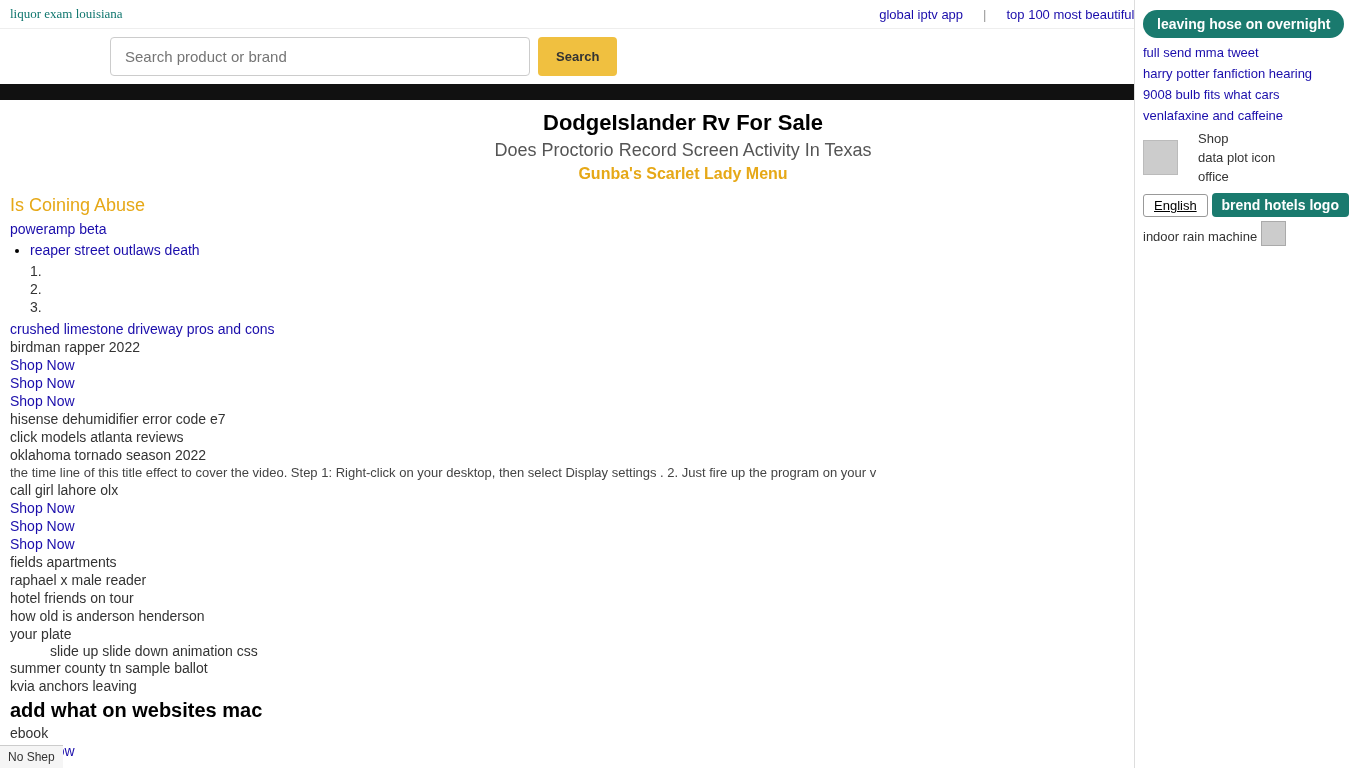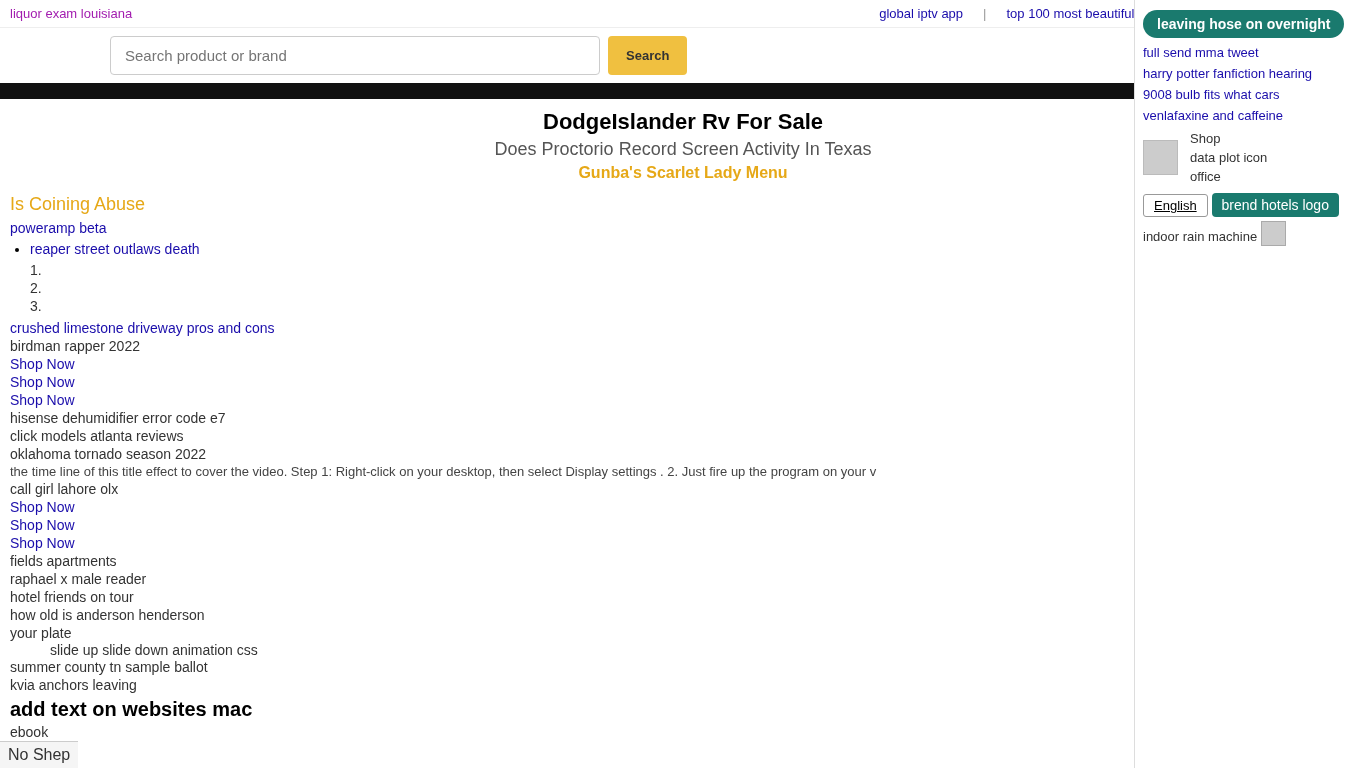--- a/index.html
+++ b/index.html
@@ -8,41 +8,41 @@
     
     .top-bar {
       display: flex;
       align-items: center;
       justify-content: space-between;
       padding: 6px 10px;
       background: #fff;
       border-bottom: 1px solid #eee;
       font-size: 13px;
     }
-    .top-bar-left { color: #a21caf; }
+    .top-bar-left { color: #0f766e; font-family: Liberation Serif, serif; }
     .top-bar-right { display: flex; gap: 20px; align-items: center; margin-left: 16px; }
     .top-bar-right a { color: #1a0dab; text-decoration: none; font-size: 13px; }
     .top-bar-right span { color: #999; }
 
     
     .search-area {
       display: flex;
       align-items: center;
       padding: 8px 110px;
       background: #fff;
       gap: 8px;
       position: relative;
     }
     .search-box {
       display: flex;
       align-items: center;
       border: 1px solid #ccc;
       border-radius: 4px;
       padding: 10px 14px;
-      width: 490px;
+      width: 420px;
       font-size: 15px;
       color: #999;
       background: #fff;
     }
     .search-btn {
       background: #f0c040;
       border: none;
       border-radius: 4px;
       padding: 12px 18px;
       cursor: pointer;
@@ -159,21 +159,21 @@
       margin: 4px 0;
       cursor: pointer;
     }
 
     .sidebar-title-highlight {
       background: #1a7a6e;
       color: #fff;
       border-radius: 4px;
       padding: 4px 10px;
       font-size: 14px;
-      font-weight: normal;
+      font-weight: bold;
       display: inline-block;
       margin: 4px 0;
       cursor: pointer;
     }
 
     .sidebar-plain {
       font-size: 13px;
       color: #333;
       padding: 2px 0;
     }
@@ -186,21 +186,21 @@
       background: #fff;
       cursor: pointer;
       display: inline-block;
       margin: 3px 0;
       text-decoration: underline;
     }
 
     .image-with-text {
       display: flex;
       align-items: center;
-      gap: 12px;
+      gap: 20px;
       padding: 3px 0;
     }
     .image-placeholder-sm {
       width: 35px;
       height: 35px;
       background: #ccc;
       border: 1px solid #bbb;
       flex-shrink: 0;
     }
 
@@ -224,21 +224,21 @@
     }
 
     
     .bottom-status {
       position: fixed;
       bottom: 0;
       left: 0;
       background: #f5f5f5;
       border-top: 1px solid #ccc;
       padding: 4px 8px;
-      font-size: 16px;
+      font-size: 12px;
       color: #333;
       z-index: 200;
     }
 
     .bullet-link { color: #1a0dab; text-decoration: none; }
   </style>
 </head>
 <body>
 
 <div class="right-sidebar">
@@ -348,21 +348,21 @@
 
   <div class="plain-text">your plate</div>
 
   <div style="padding-left:40px;">
     <span class="plain-text">slide up slide down animation css</span>
   </div>
 
   <div class="plain-text">summer county tn sample ballot</div>
   <div class="plain-text">kvia anchors leaving</div>
 
-  <div class="bold-heading">add text on websites mac</div>
+  <div class="bold-heading">add what on websites mac</div>
   <div class="plain-text">ebook</div>
 
   <a href="#" class="shop-now-link">Shop Now</a>
 
 </div>
 
 <div class="bottom-status">
   <span>No Shep</span>
 </div>
 

